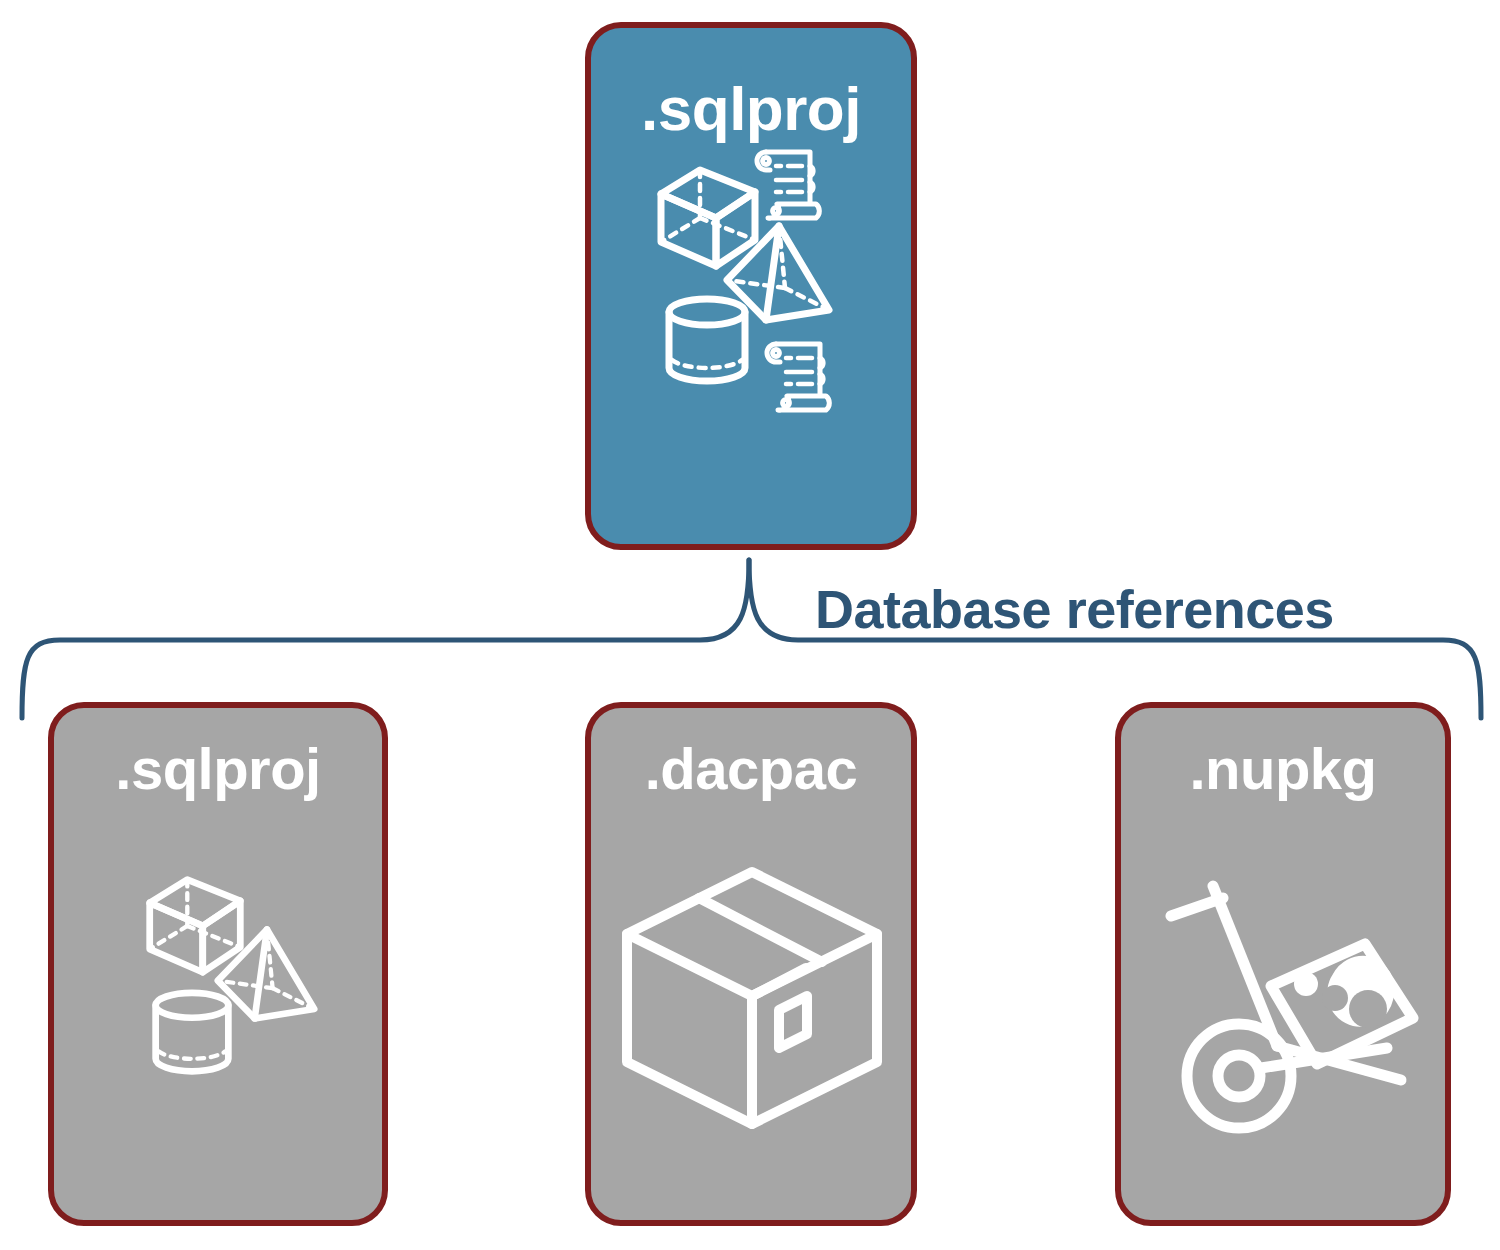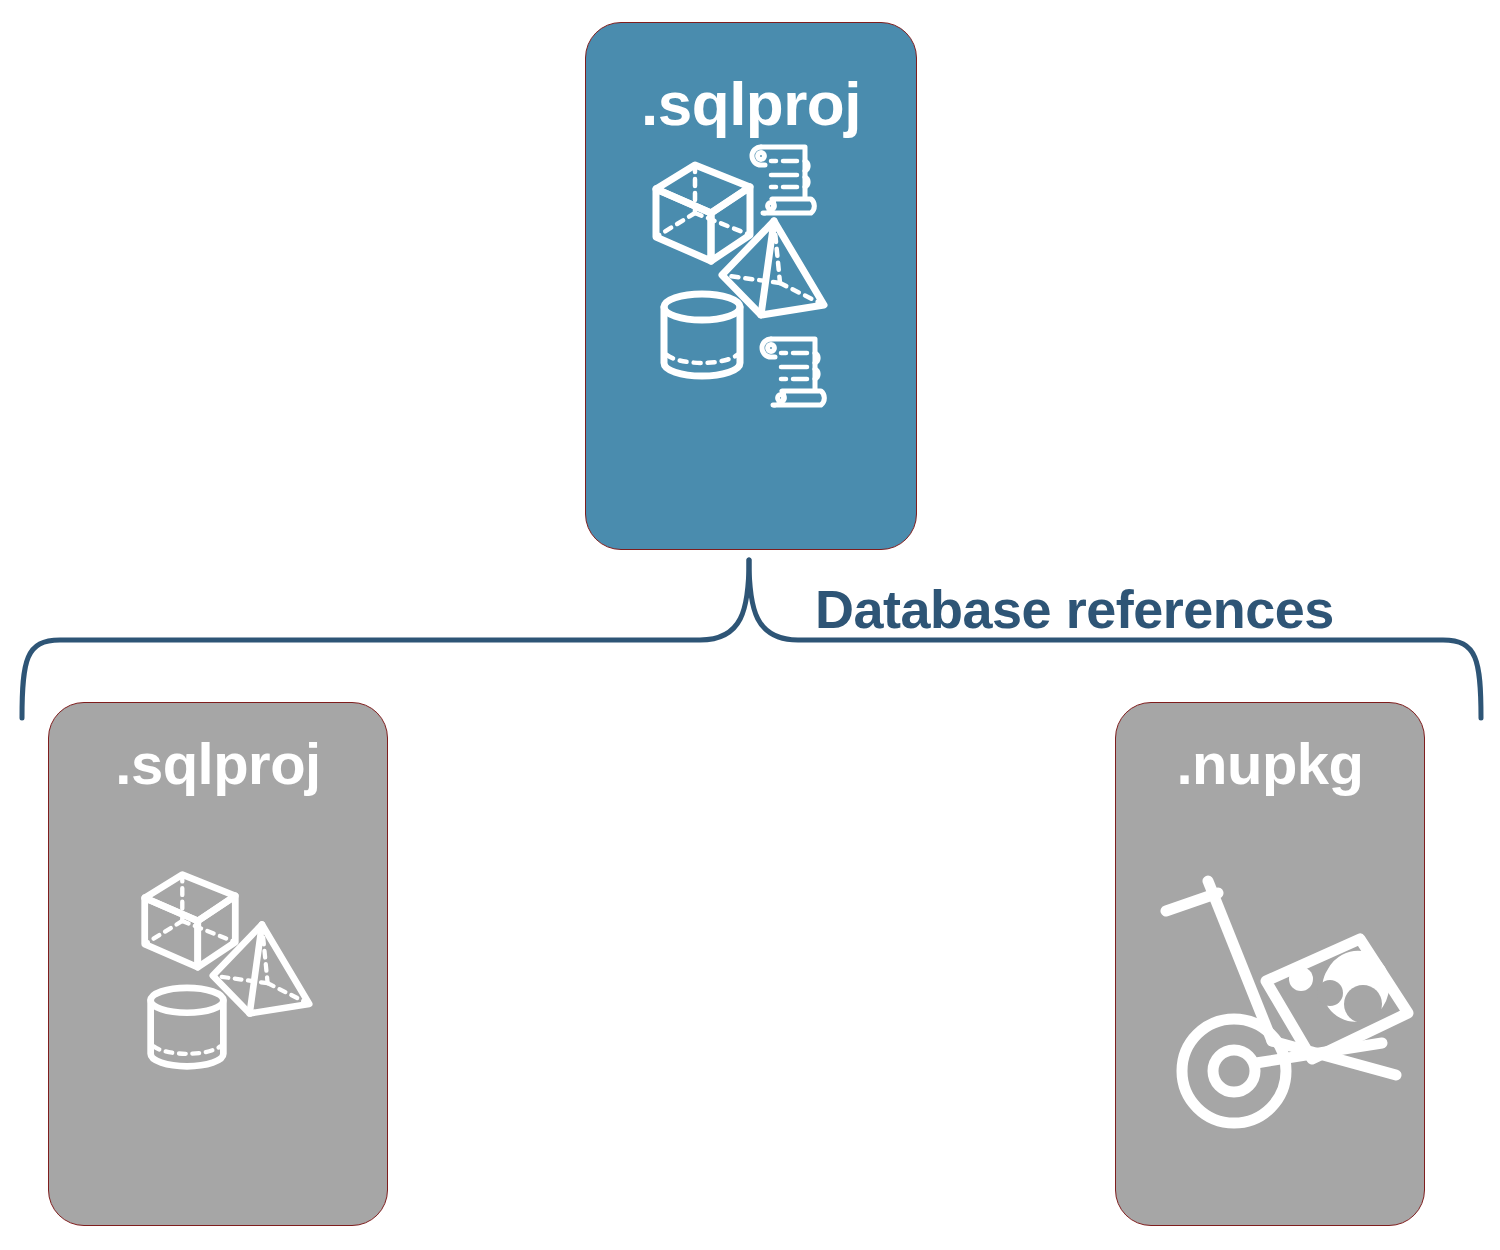--- a/index.html
+++ b/index.html
@@ -15,40 +15,40 @@
     position: relative;
     width: 1500px;
     height: 1250px;
     background: #ffffff;
     overflow: hidden;
   }
   .card {
     position: absolute;
     box-sizing: border-box;
     border-radius: 36px;
-    border: 1px solid #7f1d1d;
+    border: 6px solid #7f1d1d;
     display: flex;
     flex-direction: column;
     align-items: center;
   }
   .card.top {
     left: 585px;
     top: 22px;
     width: 332px;
     height: 528px;
     background: #4a8cae;
   }
   .card.ref {
     top: 702px;
     height: 524px;
     background: #a6a6a6;
   }
   .card.ref.one   { left: 48px;   width: 340px; }
   .card.ref.two   { left: 585px;  width: 332px; }
-  .card.ref.three { left: 1115px; width: 310px; }
+  .card.ref.three { left: 1115px; width: 336px; }
 
   .card-title {
     color: #ffffff;
     font-weight: bold;
     letter-spacing: -0.5px;
     line-height: 1;
     user-select: none;
   }
   .card.top .card-title {
     font-size: 62px;
@@ -215,20 +215,35 @@
         <g fill="none" stroke="#ffffff" stroke-width="7" stroke-linejoin="round" stroke-linecap="round">
           <ellipse cx="46" cy="20" rx="38" ry="13"></ellipse>
           <path d="M8 20 V76 a38 13 0 0 0 76 0 V20"></path>
         </g>
         <path d="M11 68 a38 13 0 0 0 70 0" fill="none" stroke="#ffffff" stroke-width="4.5" stroke-dasharray="7 7" stroke-linecap="round"></path>
       </svg>
 
     </div>
   </div>
 
+  <div class="card ref two">
+    <div class="card-title">.dacpac</div>
+    <div class="icon-area">
+      <svg style="left:16px; top:60px;" width="290" height="280" viewBox="0 0 290 280">
+        <g fill="none" stroke="#ffffff" stroke-width="10" stroke-linejoin="round" stroke-linecap="round">
+          <path d="M145 14 L270 76 L270 204 L145 266 L20 204 L20 76 Z"></path>
+          <path d="M20 76 L145 138 L270 76"></path>
+          <path d="M145 138 L145 266"></path>
+          <path d="M92 40 L215 104"></path>
+          <path d="M145 138 L199 110"></path>
+          <path d="M172 152 L200 138 L200 176 L172 190 Z"></path>
+        </g>
+      </svg>
+    </div>
+  </div>
 
   <div class="card ref three">
     <div class="card-title">.nupkg</div>
     <div class="icon-area">
       <svg style="left:44px; top:70px;" width="260" height="270" viewBox="0 0 260 270">
 
         <g fill="none" stroke="#ffffff" stroke-width="11" stroke-linecap="round" stroke-linejoin="round">
           <path d="M48 18 L112 178"></path>
           <path d="M6 48 L58 30"></path>
           <path d="M112 178 L236 212"></path>

